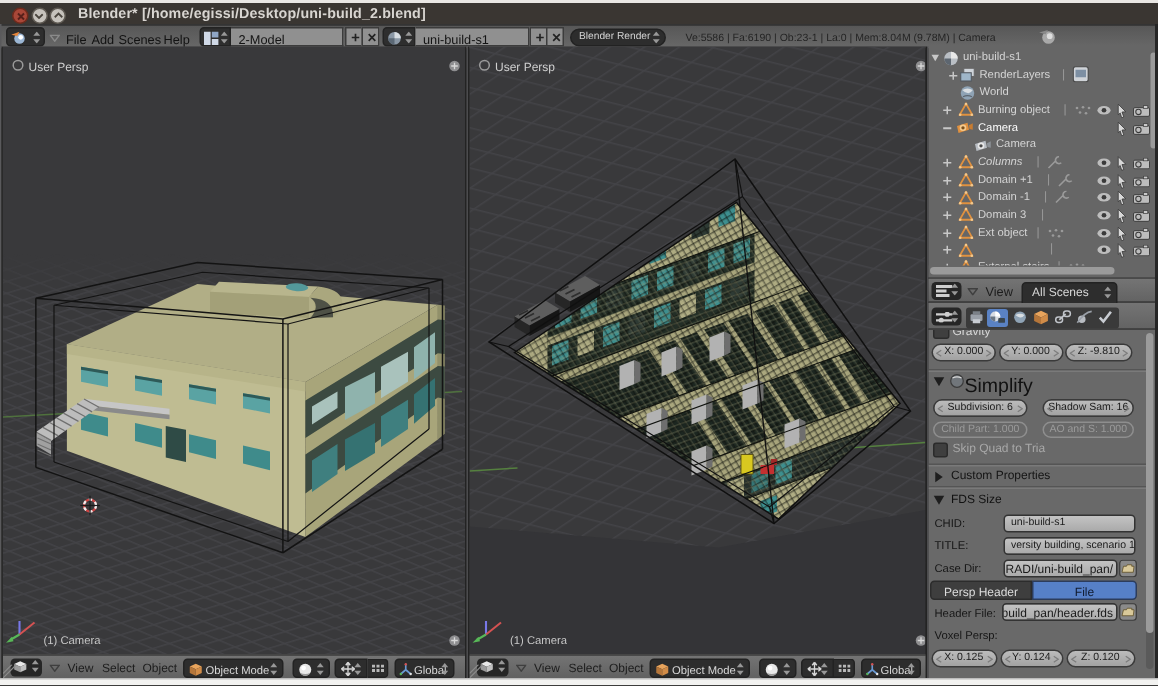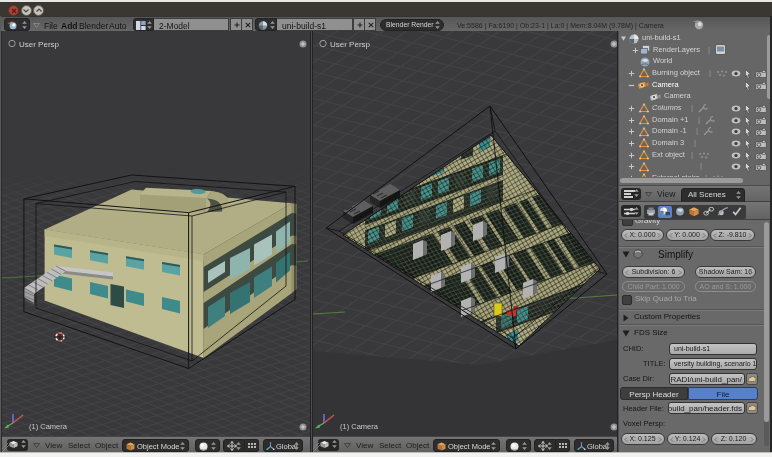--- a/index.html
+++ b/index.html
@@ -13,40 +13,41 @@
         <path d="M1 1 L5 5 M5 1 L1 5" stroke="#57201a" stroke-width="1.3"></path>
       </svg>
 <div class="abs" style="left:20.5px;top:3px;width:9px;height:9px;border-radius:50%;background:#c6c2bc;border:1px solid #5e5952;"></div>
 <div class="abs" style="left:33px;top:3px;width:9px;height:9px;border-radius:50%;background:#c6c2bc;border:1px solid #5e5952;"></div>
 <svg class="abs" style="left:23px;top:6.5px" width="6" height="4" viewBox="0 0 6 4">
         <path d="M0.5 0.5 L3 3 L5.5 0.5" stroke="#4a453e" stroke-width="1.2" fill="none"></path>
       </svg>
 <svg class="abs" style="left:35.5px;top:6px" width="6" height="4" viewBox="0 0 6 4">
         <path d="M0.5 3.5 L3 1 L5.5 3.5" stroke="#4a453e" stroke-width="1.2" fill="none"></path>
       </svg>
+<div class="txt" style="left:52px;top:1.5px;font-size:9.5px;font-weight:bold;color:#d8d5d1;letter-spacing:0.1px;">Blender* [/home/egissi/Desktop/uni-build_2.blend]</div>
 </div>
 <div class="abs" style="left:0;top:16px;width:772px;height:15px;background:linear-gradient(#575757,#686868);border-top:1px solid #343434;border-bottom:1px solid #3a3a3a;box-sizing:content-box;">
 <div class="abs" style="left:4px;top:1px;width:26px;height:13px;background:#2e2e2e;border-radius:3px;border:1px solid #232323;box-sizing:border-box;">
 <svg class="abs" style="left:2px;top:1px;" width="11" height="10" viewBox="0 0 11 10">
           <circle cx="6" cy="5.7" r="3.5" fill="#9bb6d4"></circle>
           <circle cx="6.8" cy="4.9" r="1.6" fill="#fff"></circle>
           <path d="M0.5 3.2 L6 1.2 L4.5 4 Z" fill="#e8863a"></path>
         </svg>
         <svg class="abs" style="right:2px;top:2px;" width="5" height="8" viewBox="0 0 5 8">
           <path d="M2.5 0 L4.8 2.8 L0.2 2.8 Z" fill="#989898"></path>
           <path d="M2.5 8 L4.8 5.2 L0.2 5.2 Z" fill="#989898"></path>
         </svg>
       </div>
 <svg class="abs" style="left:33px;top:6px;" width="7" height="5" viewBox="0 0 7 5">
         <path d="M0.5 0.5 L6.5 0.5 L3.5 4.5 Z" fill="none" stroke="#8a8a8a" stroke-width="0.9"></path>
       </svg>
 <div class="txt" style="left:44px;top:3.5px;font-size:8.5px;color:#121212;">File</div>
-<div class="txt" style="left:61px;top:3.5px;font-size:8.5px;color:#121212;font-weight:bold;">Add</div>
-<div class="txt" style="left:79px;top:3.5px;font-size:8.5px;color:#121212;">Blender</div>
-<div class="txt" style="left:109px;top:3.5px;font-size:8.5px;color:#121212;">Auto</div>
+<div class="txt" style="left:61px;top:3.5px;font-size:8.5px;color:#121212;">Add</div>
+<div class="txt" style="left:79px;top:3.5px;font-size:8.5px;color:#121212;">Scenes</div>
+<div class="txt" style="left:109px;top:3.5px;font-size:8.5px;color:#121212;">Help</div>
 <div class="abs" style="left:133px;top:1px;width:21px;height:13px;background:#2e2e2e;border-radius:3px 0 0 3px;border:1px solid #232323;box-sizing:border-box;">
 <svg class="abs" style="left:2px;top:1.5px;" width="10" height="9" viewBox="0 0 10 9">
           <rect x="0" y="0" width="4.4" height="9" fill="#cfd8e6"></rect>
           <rect x="5.2" y="0" width="4.4" height="4" fill="#8fa6c6"></rect>
           <rect x="5.2" y="5" width="4.4" height="4" fill="#cfd8e6"></rect>
         </svg>
         <svg class="abs" style="right:1px;top:2px;" width="5" height="8" viewBox="0 0 5 8">
           <path d="M2.5 0 L4.8 2.8 L0.2 2.8 Z" fill="#989898"></path>
           <path d="M2.5 8 L4.8 5.2 L0.2 5.2 Z" fill="#989898"></path>
         </svg>
@@ -777,21 +778,21 @@
 <div class="abs" style="left:0px;top:25.5px;width:145px;height:1px;background:#555555;"></div>
 <div class="abs" style="left:0px;top:26.5px;width:145px;height:1px;background:#7a7a7a;"></div>
 <svg class="abs" style="left:3px;top:31px" width="8" height="7" viewBox="0 0 8 7">
         <path d="M0.5 0.5 L7.5 0.5 L4 6.5 Z" fill="#1e1e1e"></path>
       </svg>
 <svg class="abs" style="left:14px;top:29px" width="10" height="10" viewBox="0 0 10 10">
         <circle cx="5" cy="5" r="4.2" fill="#71767b"></circle>
         <circle cx="5" cy="5" r="4.2" fill="none" stroke="#3c3c3c" stroke-width="0.8"></circle>
         <path d="M2 3 Q5 1.4 8 3" stroke="#d8d8d8" stroke-width="0.8" fill="none"></path>
       </svg>
-<div class="txt" style="left:39px;top:29px;font-size:10px;color:#111;">Simplify</div>
+<div class="txt" style="left:24px;top:29px;font-size:13px;color:#111;">Simplify</div>
 <div class="abs" style="left:3px;top:46px;width:63px;height:11.5px;background:linear-gradient(#bcbcbc,#a2a2a2);border:1px solid #3a3a3a;border-radius:6px;box-sizing:border-box;">
         <div class="txt" style="left:0;right:0;top:1px;text-align:center;font-size:7px;color:#1b1b1b;position:absolute;">Subdivision: 6</div>
         <svg class="abs" style="left:2px;top:3px" width="4" height="5" viewBox="0 0 4 5">
           <path d="M3.5 0.5 L0.5 2.5 L3.5 4.5" stroke="#7d7d7d" stroke-width="0.9" fill="none"></path>
         </svg>
         <svg class="abs" style="right:2px;top:3px" width="4" height="5" viewBox="0 0 4 5">
           <path d="M0.5 0.5 L3.5 2.5 L0.5 4.5" stroke="#7d7d7d" stroke-width="0.9" fill="none"></path>
         </svg>
       </div>
 <div class="abs" style="left:76px;top:46px;width:61px;height:11.5px;background:linear-gradient(#bcbcbc,#a2a2a2);border:1px solid #3a3a3a;border-radius:6px;box-sizing:border-box;">
@@ -820,21 +821,21 @@
 <div class="abs" style="left:0px;top:103.5px;width:145px;height:1px;background:#555555;"></div>
 <div class="abs" style="left:0px;top:104.5px;width:145px;height:1px;background:#7a7a7a;"></div>
 <svg class="abs" style="left:3px;top:110px" width="8" height="7" viewBox="0 0 8 7">
         <path d="M0.5 0.5 L7.5 0.5 L4 6.5 Z" fill="#1e1e1e"></path>
       </svg>
 <div class="txt" style="left:15px;top:108px;font-size:8px;color:#111;">FDS Size</div>
 <div class="txt" style="left:4px;top:124px;font-size:7.5px;color:#161616;">CHID:</div>
 <div class="abs" style="left:50px;top:123px;width:88px;height:12px;background:linear-gradient(#c3c3c3,#aaaaaa);border:1px solid #333;border-radius:3px;box-sizing:border-box;overflow:hidden;">
         <div class="txt" style="left:4px;top:1px;font-size:7px;color:#1a1a1a;">uni-build-s1</div>
       </div>
-<div class="txt" style="left:4px;top:139px;font-size:7.5px;color:#161616;margin-left:20px;">TITLE:</div>
+<div class="txt" style="left:4px;top:139px;font-size:7.5px;color:#161616;">TITLE:</div>
 <div class="abs" style="left:50px;top:138px;width:88px;height:12px;background:linear-gradient(#c3c3c3,#aaaaaa);border:1px solid #333;border-radius:3px;box-sizing:border-box;overflow:hidden;">
         <div class="txt" style="left:4px;top:1px;font-size:7px;color:#1a1a1a;">versity building, scenario 1</div>
       </div>
 <div class="txt" style="left:4px;top:154px;font-size:7.5px;color:#161616;">Case Dir:</div>
 <div class="abs" style="left:50px;top:153px;width:76px;height:12px;background:linear-gradient(#c3c3c3,#aaaaaa);border:1px solid #333;border-radius:3px;box-sizing:border-box;overflow:hidden;">
         <div class="txt" style="right:2px;top:1px;font-size:8px;color:#1a1a1a;position:absolute;">o DIPRADI/uni-build_pan/</div>
       </div>
 <svg class="abs" style="left:126.5px;top:153px" width="12" height="12" viewBox="0 0 12 12">
         <rect x="0.5" y="0.5" width="11" height="11" rx="2" fill="#8a8a8a" stroke="#3a3a3a" stroke-width="0.8"></rect>
         <path d="M2 8.5 L3 4.5 L5 4.5 L5.5 3.5 L8.5 3.5 L8.5 4.5 L10 4.5 L9.5 8.5 Z" fill="#d9c99a" stroke="#5a4a20" stroke-width="0.5"></path>

